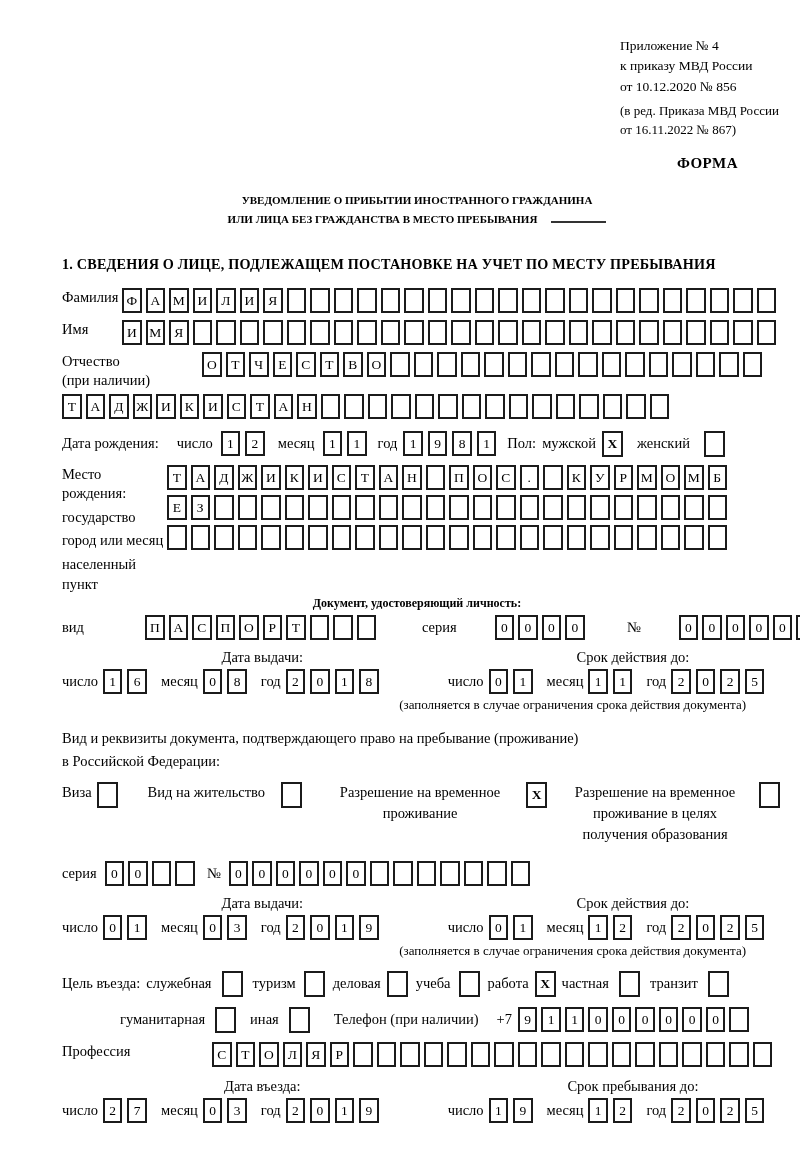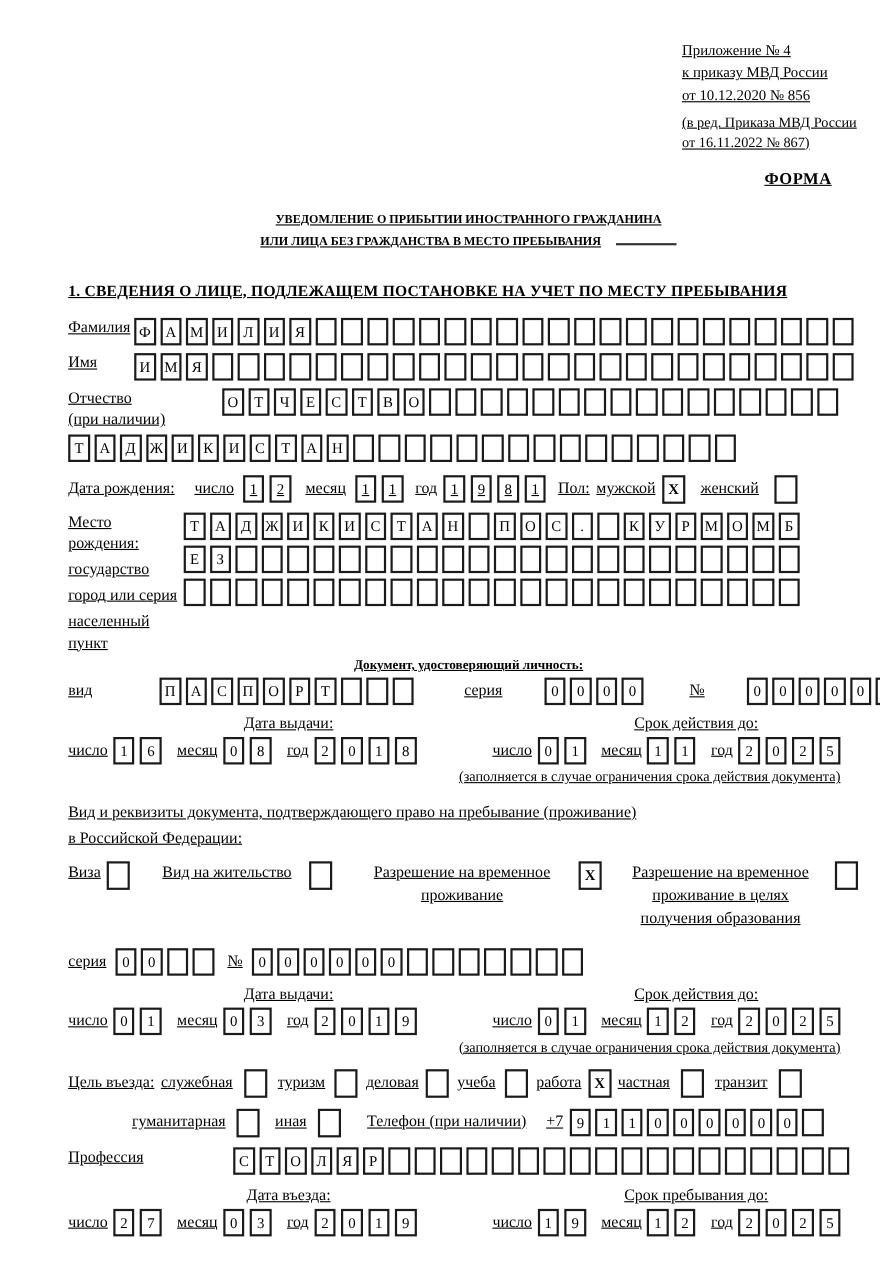--- a/index.html
+++ b/index.html
@@ -2,21 +2,21 @@
 <html><head>
 <meta charset="utf-8">
 <style>
   * { margin:0; padding:0; box-sizing:border-box; }
   html,body { background:#ffffff; }
   body {
     width:800px; height:1163px; overflow:hidden;
     font-family:"Liberation Serif", serif;
     color:#000; font-size:14.5px;
   }
-  .page { position:relative; width:800px; height:1163px; padding:36px 10px 0 62px;text-decoration:underline; }
+  .page { position:relative; width:800px; height:1163px; padding:36px 28px 0 62px; }
 
   
   .annex { margin-left:558px; width:210px; font-size:13.5px; line-height:1.5; }
   .annex-note { margin-top:5px; font-size:13px; line-height:1.45; }
   .forma { margin-top:16px; padding-right:34px; text-align:right; font-weight:bold; font-size:15px; letter-spacing:0.5px; }
 
   .title { margin-top:20px; text-align:center; font-weight:bold; font-size:11px; line-height:1.6; }
   .uline { display:inline-block; width:55px; border-bottom:2px solid #333; height:13px; margin-left:14px; }
 
   .sec-heading { margin-top:27px; font-weight:bold; font-size:14.2px; letter-spacing:0.2px; }
@@ -140,21 +140,21 @@
     <span class="sp6">мужской</span>
     <span class="sp6 cbx-wrap" data-boxes="person.sex.male"><span class="cb">X</span></span>
     <span class="sp14">женский</span>
     <span class="sp14 cbx-wrap" data-boxes="person.sex.female"><span class="cb"></span></span>
   </div>
 
   <div class="row stack" style="margin-top:8px;">
     <span class="lbl w105">
       <span style="display:block">Место рождения:</span>
       <span style="display:block; margin-top:4px;">государство</span>
-      <span style="display:block; margin-top:4px;">город или серия</span>
+      <span style="display:block; margin-top:4px;">город или месяц</span>
       <span style="display:block; margin-top:4px;">населенный пункт</span>
     </span>
     <span>
       <span class="boxes" data-boxes="person.birth_place.row1"><span class="cb">Т</span><span class="cb">А</span><span class="cb">Д</span><span class="cb">Ж</span><span class="cb">И</span><span class="cb">К</span><span class="cb">И</span><span class="cb">С</span><span class="cb">Т</span><span class="cb">А</span><span class="cb">Н</span><span class="cb"></span><span class="cb">П</span><span class="cb">О</span><span class="cb">С</span><span class="cb">.</span><span class="cb"></span><span class="cb">К</span><span class="cb">У</span><span class="cb">Р</span><span class="cb">М</span><span class="cb">О</span><span class="cb">М</span><span class="cb">Б</span></span>
       <span class="boxes" data-boxes="person.birth_place.row2"><span class="cb">Е</span><span class="cb">З</span><span class="cb"></span><span class="cb"></span><span class="cb"></span><span class="cb"></span><span class="cb"></span><span class="cb"></span><span class="cb"></span><span class="cb"></span><span class="cb"></span><span class="cb"></span><span class="cb"></span><span class="cb"></span><span class="cb"></span><span class="cb"></span><span class="cb"></span><span class="cb"></span><span class="cb"></span><span class="cb"></span><span class="cb"></span><span class="cb"></span><span class="cb"></span><span class="cb"></span></span>
       <span class="boxes" data-boxes="person.birth_place.row3"><span class="cb"></span><span class="cb"></span><span class="cb"></span><span class="cb"></span><span class="cb"></span><span class="cb"></span><span class="cb"></span><span class="cb"></span><span class="cb"></span><span class="cb"></span><span class="cb"></span><span class="cb"></span><span class="cb"></span><span class="cb"></span><span class="cb"></span><span class="cb"></span><span class="cb"></span><span class="cb"></span><span class="cb"></span><span class="cb"></span><span class="cb"></span><span class="cb"></span><span class="cb"></span><span class="cb"></span></span>
     </span>
   </div>
 
   <div class="doc-heading" style="margin-top:2px;">Документ, удостоверяющий личность:</div>

